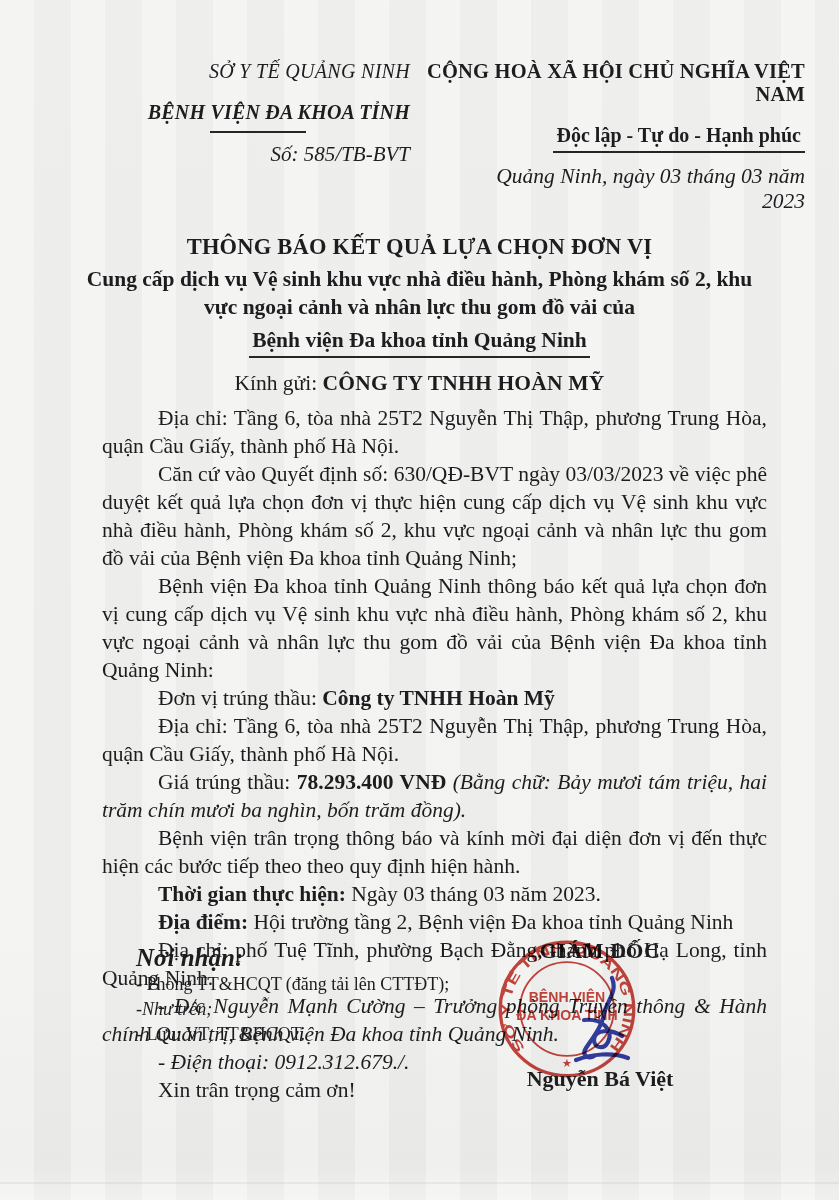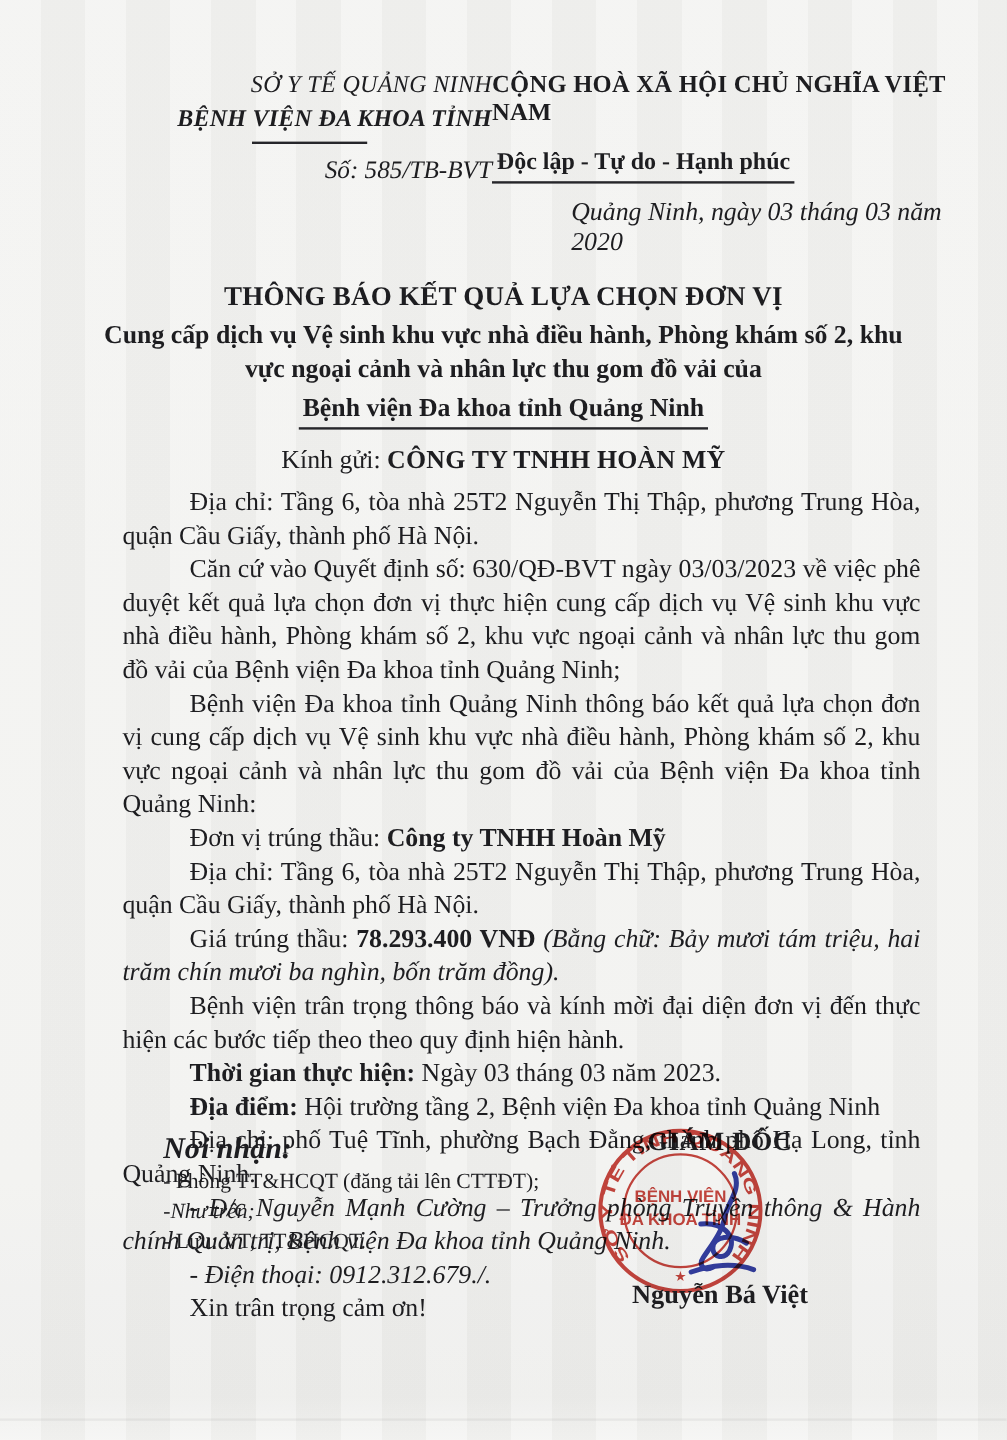--- a/index.html
+++ b/index.html
@@ -17,25 +17,25 @@
   }
   .page::after{
     content:""; position:absolute; left:0; right:0; bottom:16px; height:2px;
     background:rgba(90,90,85,0.07);
   }
 
   
   .header { display:flex; padding:60px 34px 0 106px; }
   .header-left { width:304px; text-align:right;font-style:italic; }
   .org-parent { font-size:20px; letter-spacing:0.3px; }
-  .org-name   { font-size:20px; font-weight:bold; margin-top:5px; letter-spacing:0.2px; }
+  .org-name   { font-size:20px; font-weight:bold; margin-top:18px; letter-spacing:0.2px; }
   .org-rule   { width:96px; border-top:2px solid #26262a; margin:7px auto 9px auto; }
   .doc-number { font-size:21px; }
 
-  .header-right { flex:1; text-align:left; }
+  .header-right { flex:1; text-align:right; }
   .nat-motto1 { font-size:20.5px; font-weight:bold; letter-spacing:0.2px; }
   .nat-motto2 { display:inline-block; font-size:20px; font-weight:bold; margin-top:18px;
                 padding:0 4px 4px 4px; border-bottom:2px solid #26262a; }
   .date-line  { font-size:21.5px; font-style:italic; margin-top:11px; padding-left:66px; }
 
   
   .title-block { text-align:center; margin-top:20px; font-weight:bold; }
   .title-main { font-size:22.5px; letter-spacing:0.2px; }
   .title-sub  { font-size:21.5px; line-height:28px; margin-top:5px; padding:0 60px; }
   .title-org span { display:inline-block; border-bottom:2px solid #26262a; padding:0 3px 2px 3px; }
@@ -76,21 +76,21 @@
   <div class="header">
     <div class="header-left">
       <div class="org-parent">SỞ Y TẾ QUẢNG NINH</div>
       <div class="org-name">BỆNH VIỆN ĐA KHOA TỈNH</div>
       <div class="org-rule"></div>
       <div class="doc-number">Số: 585/TB-BVT</div>
     </div>
     <div class="header-right">
       <div class="nat-motto1">CỘNG HOÀ XÃ HỘI CHỦ NGHĨA VIỆT NAM</div>
       <div><span class="nat-motto2">Độc lập - Tự do - Hạnh phúc</span></div>
-      <div class="date-line">Quảng Ninh, ngày 03 tháng 03 năm 2020</div>
+      <div class="date-line">Quảng Ninh, ngày 03 tháng 03 năm 2023</div>
     </div>
   </div>
 
   <div class="title-block">
     <div class="title-main">THÔNG BÁO KẾT QUẢ LỰA CHỌN ĐƠN VỊ</div>
     <div class="title-sub">
       <span>Cung cấp dịch vụ Vệ sinh khu vực nhà điều hành, Phòng khám số 2, khu</span><br>
       <span>vực ngoại cảnh và nhân lực thu gom đồ vải của</span>
     </div>
     <div class="title-sub title-org">

